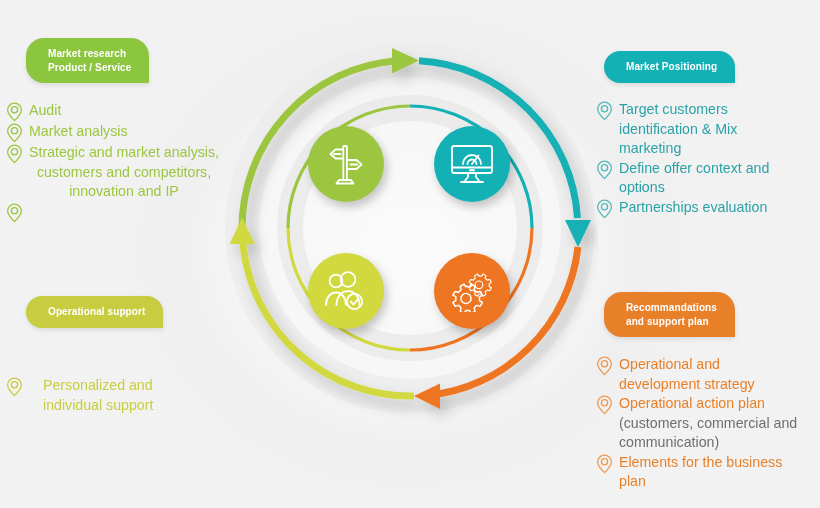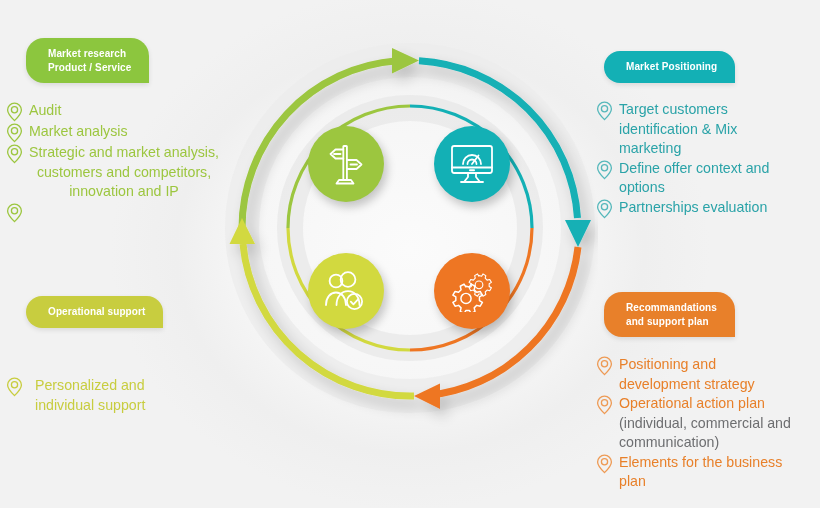--- a/index.html
+++ b/index.html
@@ -254,21 +254,21 @@
   </div>
 
   <div class="bullets" id="list-operational">
     <div class="bullet">
       <span class="pin">
         <svg width="17" height="20" viewBox="0 0 17 20" fill="none" stroke="#c8cd3f" stroke-width="1.3">
           <path d="M8.5 1.2 C4.6 1.2 1.6 4.2 1.6 8 C1.6 12 8.5 18.6 8.5 18.6 C8.5 18.6 15.4 12 15.4 8 C15.4 4.2 12.4 1.2 8.5 1.2 Z"></path>
           <circle cx="8.5" cy="7.8" r="3.1"></circle>
         </svg>
       </span>
-      <span class="txt" style="margin-left:6px">Personalized and
+      <span class="txt" style="margin-left:14px">Personalized and
 individual support</span>
     </div>
   </div>
 
   <div class="badge right" id="badge-positioning">
     <span style="white-space:pre-line">Market Positioning</span>
   </div>
 
   <div class="bullets" id="list-positioning">
 
@@ -313,32 +313,32 @@
 
   <div class="bullets" id="list-recommandations">
 
     <div class="bullet">
       <span class="pin">
         <svg width="17" height="20" viewBox="0 0 17 20" fill="none" stroke="#ee9a54" stroke-width="1.3">
           <path d="M8.5 1.2 C4.6 1.2 1.6 4.2 1.6 8 C1.6 12 8.5 18.6 8.5 18.6 C8.5 18.6 15.4 12 15.4 8 C15.4 4.2 12.4 1.2 8.5 1.2 Z"></path>
           <circle cx="8.5" cy="7.8" r="3.1"></circle>
         </svg>
       </span>
-      <span class="txt">Positioning and
+      <span class="txt">Operational and
 development strategy</span>
     </div>
 
     <div class="bullet">
       <span class="pin">
         <svg width="17" height="20" viewBox="0 0 17 20" fill="none" stroke="#ee9a54" stroke-width="1.3">
           <path d="M8.5 1.2 C4.6 1.2 1.6 4.2 1.6 8 C1.6 12 8.5 18.6 8.5 18.6 C8.5 18.6 15.4 12 15.4 8 C15.4 4.2 12.4 1.2 8.5 1.2 Z"></path>
           <circle cx="8.5" cy="7.8" r="3.1"></circle>
         </svg>
       </span>
-      <span class="txt"><span>Operational action plan</span><br><span class="muted" style="white-space:pre-line">(individual, commercial and
+      <span class="txt"><span>Operational action plan</span><br><span class="muted" style="white-space:pre-line">(customers, commercial and
 communication)</span></span>
     </div>
 
     <div class="bullet">
       <span class="pin">
         <svg width="17" height="20" viewBox="0 0 17 20" fill="none" stroke="#ee9a54" stroke-width="1.3">
           <path d="M8.5 1.2 C4.6 1.2 1.6 4.2 1.6 8 C1.6 12 8.5 18.6 8.5 18.6 C8.5 18.6 15.4 12 15.4 8 C15.4 4.2 12.4 1.2 8.5 1.2 Z"></path>
           <circle cx="8.5" cy="7.8" r="3.1"></circle>
         </svg>
       </span>

